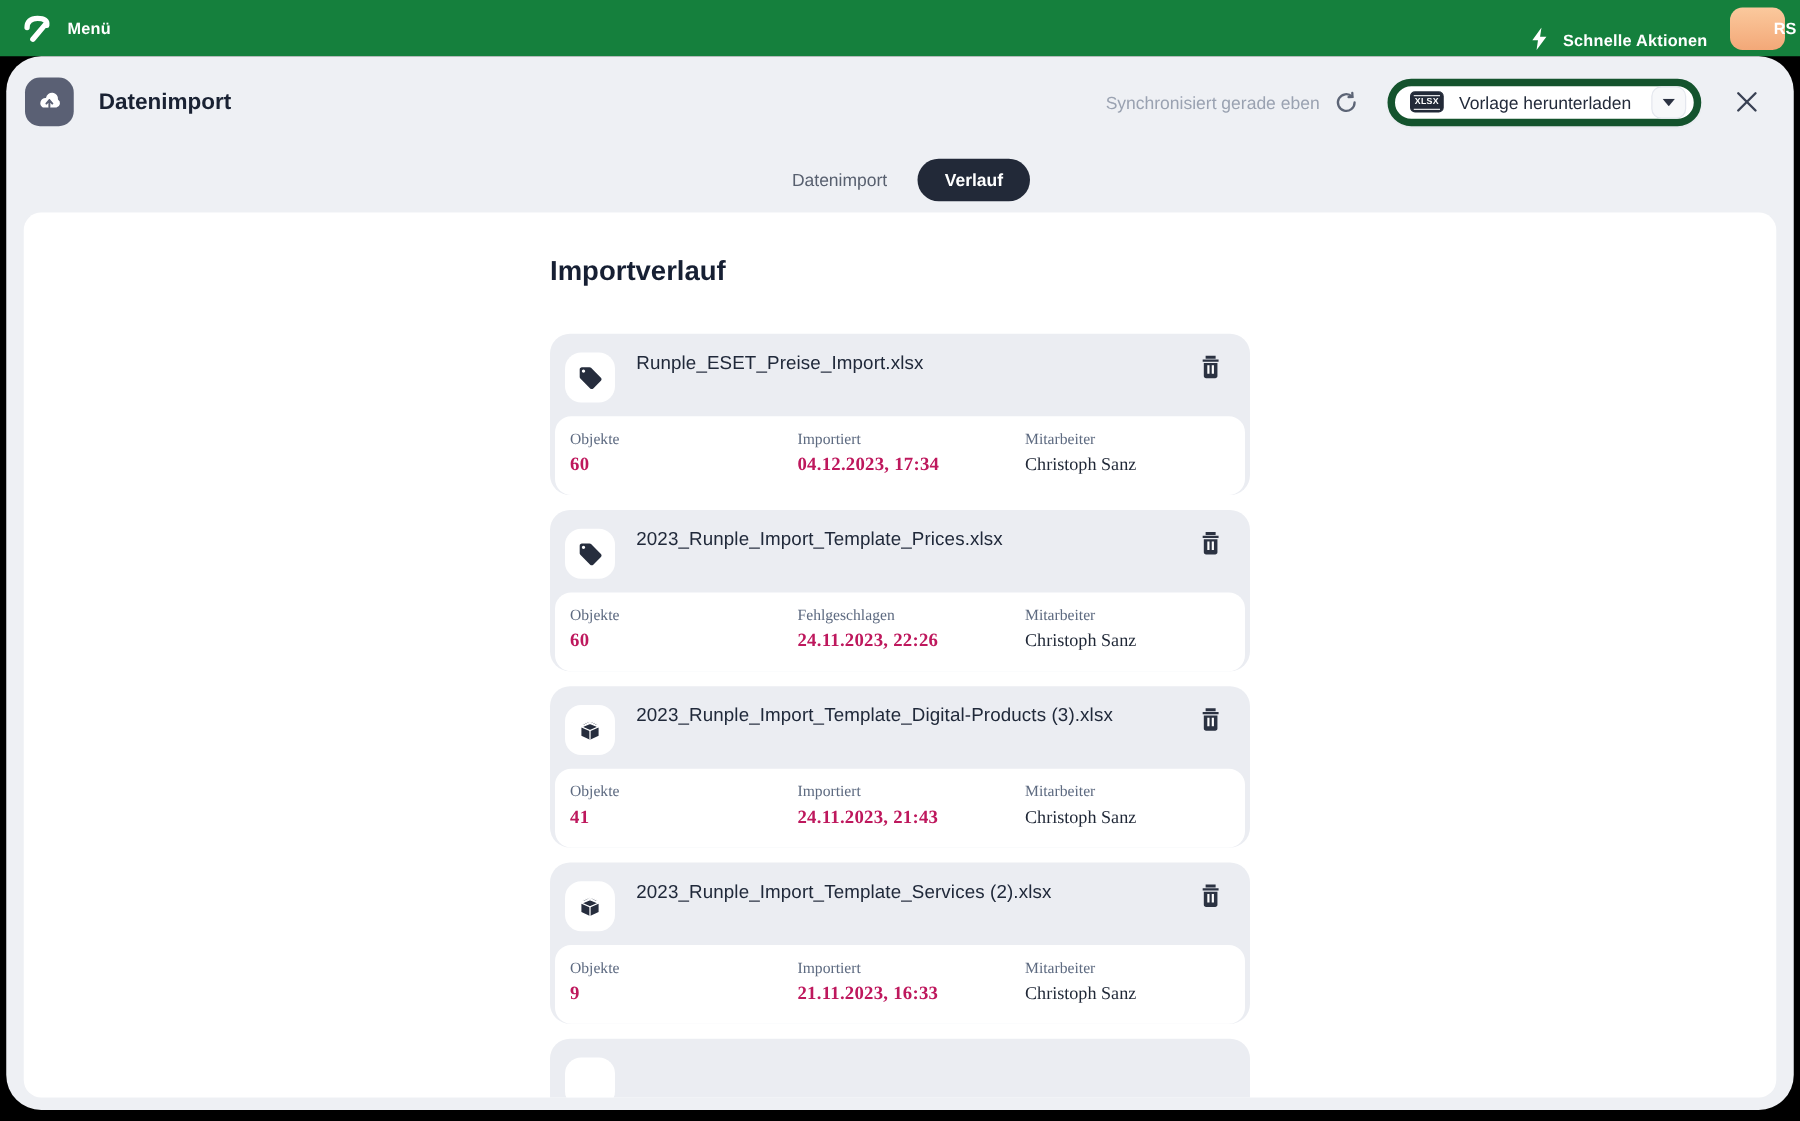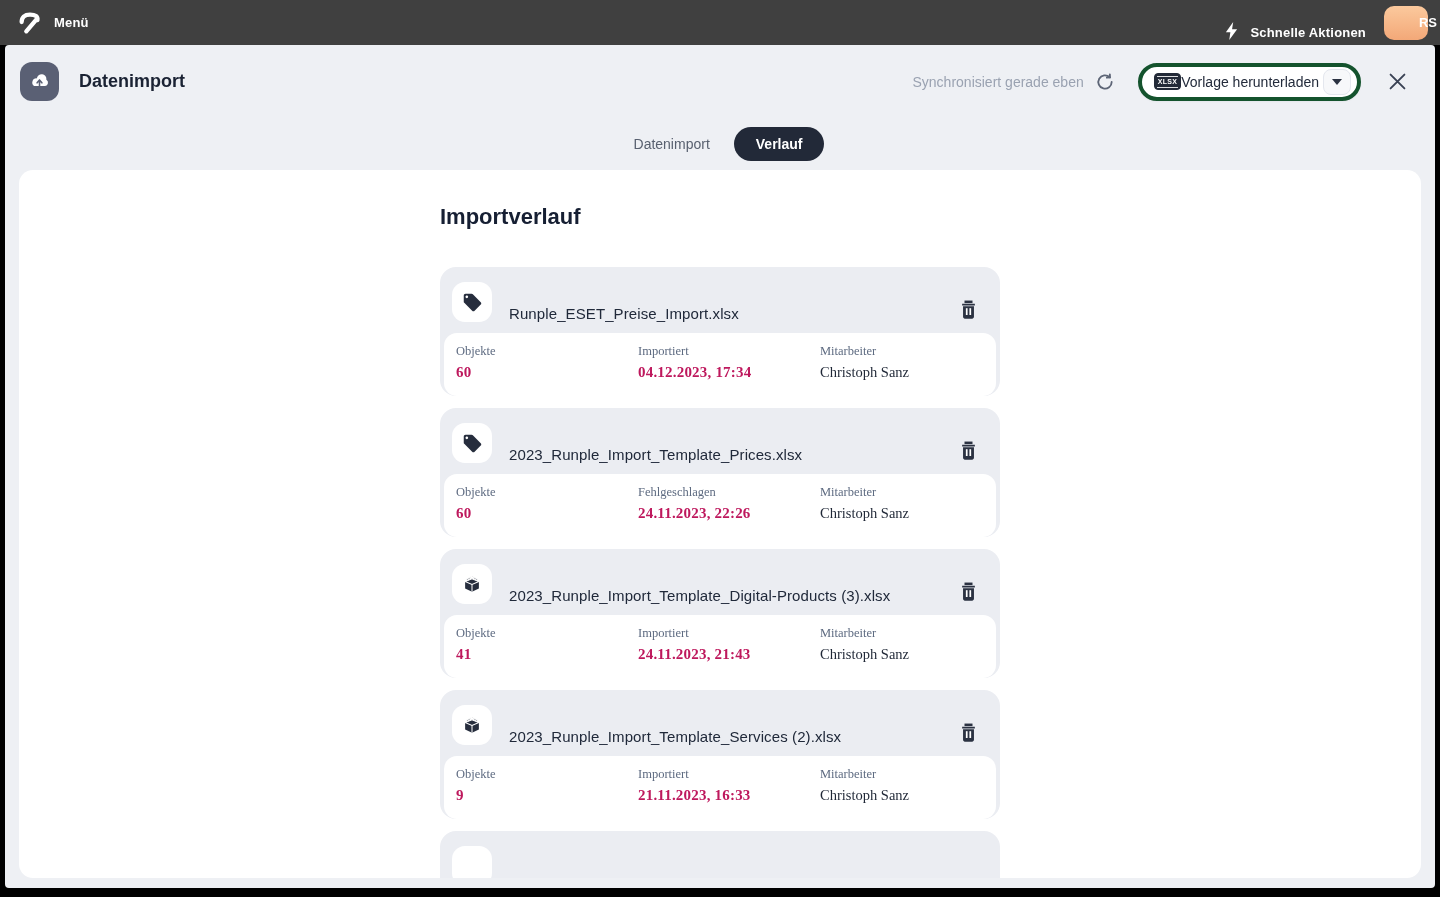--- a/index.html
+++ b/index.html
@@ -7,59 +7,59 @@
   body {
     background:#000;
     font-family:"Liberation Sans","DejaVu Sans",sans-serif;
     position:relative;
     overflow:hidden;
   }
 
   
   .topbar {
     position:absolute; top:0; left:0; width:1440px; height:45px;
-    background:#404040; display:flex; align-items:center;
+    background:#15803d; display:flex; align-items:center;
     padding:0 12px 0 16px; color:#fff;
   }
   .logo-mark { width:28px; height:28px; display:flex; align-items:center; justify-content:center; }
   .menu-label { font-size:13px; font-weight:700; margin-left:10px; letter-spacing:.2px; }
   .topbar-right { margin-left:auto; display:flex; align-items:flex-end; gap:10px; }
   .bolt-icon { width:18px; height:18px; display:flex; align-items:center; justify-content:center; }
   .quick-actions-label { font-size:13px; font-weight:700; letter-spacing:.2px; }
   .avatar {
     width:34px; height:34px; border-radius:10px; margin-left:8px;
     background:linear-gradient(180deg,#fbc99d 0%,#f3a878 100%);
     color:#fff; font-size:13px; font-weight:700;
     display:flex; align-items:center; justify-content:center;padding-left:44px;
   }
 
   
   .app {
     position:absolute; left:5px; top:45px; width:1430px; height:843px;
-    background:#eef0f4; border-radius:4px; overflow:hidden;
+    background:#eef0f4; border-radius:28px; overflow:hidden;
   }
 
   
   .page-header {
     height:73px; display:flex; align-items:center; padding:0 24px 0 15px;
   }
   .page-icon {
     width:39px; height:39px; border-radius:12px; background:#5a6074;
     display:flex; align-items:center; justify-content:center; flex:0 0 auto;
   }
   .page-title { font-size:18px; font-weight:700; color:#1a2233; margin-left:20px; }
   .header-right { margin-left:auto; display:flex; align-items:center; }
   .sync-status { font-size:14px; color:#9aa2b1; }
   .refresh-btn {
     width:26px; height:26px; margin-left:8px; display:flex; align-items:center; justify-content:center;
     cursor:pointer; background:none; border:none;
   }
   .download-btn {
-    margin-left:20px; height:38px; background:#fff; border:4px solid #14532d;
-    border-radius:19px; display:flex; align-items:center; padding:0 6px 0 12px; gap:0;
+    margin-left:20px; height:38px; background:#fff; border:6px solid #14532d;
+    border-radius:19px; display:flex; align-items:center; padding:0 6px 0 12px; gap:12px;
     cursor:pointer; box-shadow:0 1px 2px rgba(20,30,60,.04);
   }
   .xlsx-badge {
     background:#232a38; color:#fff; font-size:7px; font-weight:700;
     border-radius:4px; padding:4px 3px; letter-spacing:.3px; line-height:1;
     border:1px solid #232a38; position:relative;
   }
   .xlsx-badge::before, .xlsx-badge::after {
     content:""; position:absolute; left:2px; right:2px; height:1px; background:#fff; opacity:.85;
   }
@@ -82,21 +82,21 @@
   
   .main-card {
     position:absolute; left:14px; top:125px; width:1402px; height:708px;
     background:#fff; border-radius:14px; overflow:hidden;
   }
   .content-col { width:560px; margin:0 auto; padding-top:34px; }
   .section-heading { font-size:22px; font-weight:700; color:#161f33; margin-bottom:37px; }
 
   
   .import-card { background:#ebedf2; border-radius:16px; margin-bottom:12px; }
-  .card-head { display:flex; align-items:flex-end; padding:15px 20px 11px 12px; gap:0; }
+  .card-head { display:flex; align-items:flex-start; padding:15px 20px 11px 12px; gap:0; }
   .icon-tile {
     width:40px; height:40px; background:#fff; border-radius:13px; flex:0 0 auto;
     display:flex; align-items:center; justify-content:center;
   }
   .filename { font-size:15px; font-weight:500; color:#20293a; margin-left:17px; flex:1; letter-spacing:.1px; }
   .trash-btn { background:none; border:none; cursor:pointer; width:24px; height:24px;
     display:flex; align-items:center; justify-content:center; flex:0 0 auto; }
   .card-detail {
     margin:0 4px 4px; background:#fff; border-radius:13px;
     padding:11px 12px 15px; display:grid; grid-template-columns:182px 182px auto;font-family:Liberation Serif, serif;

